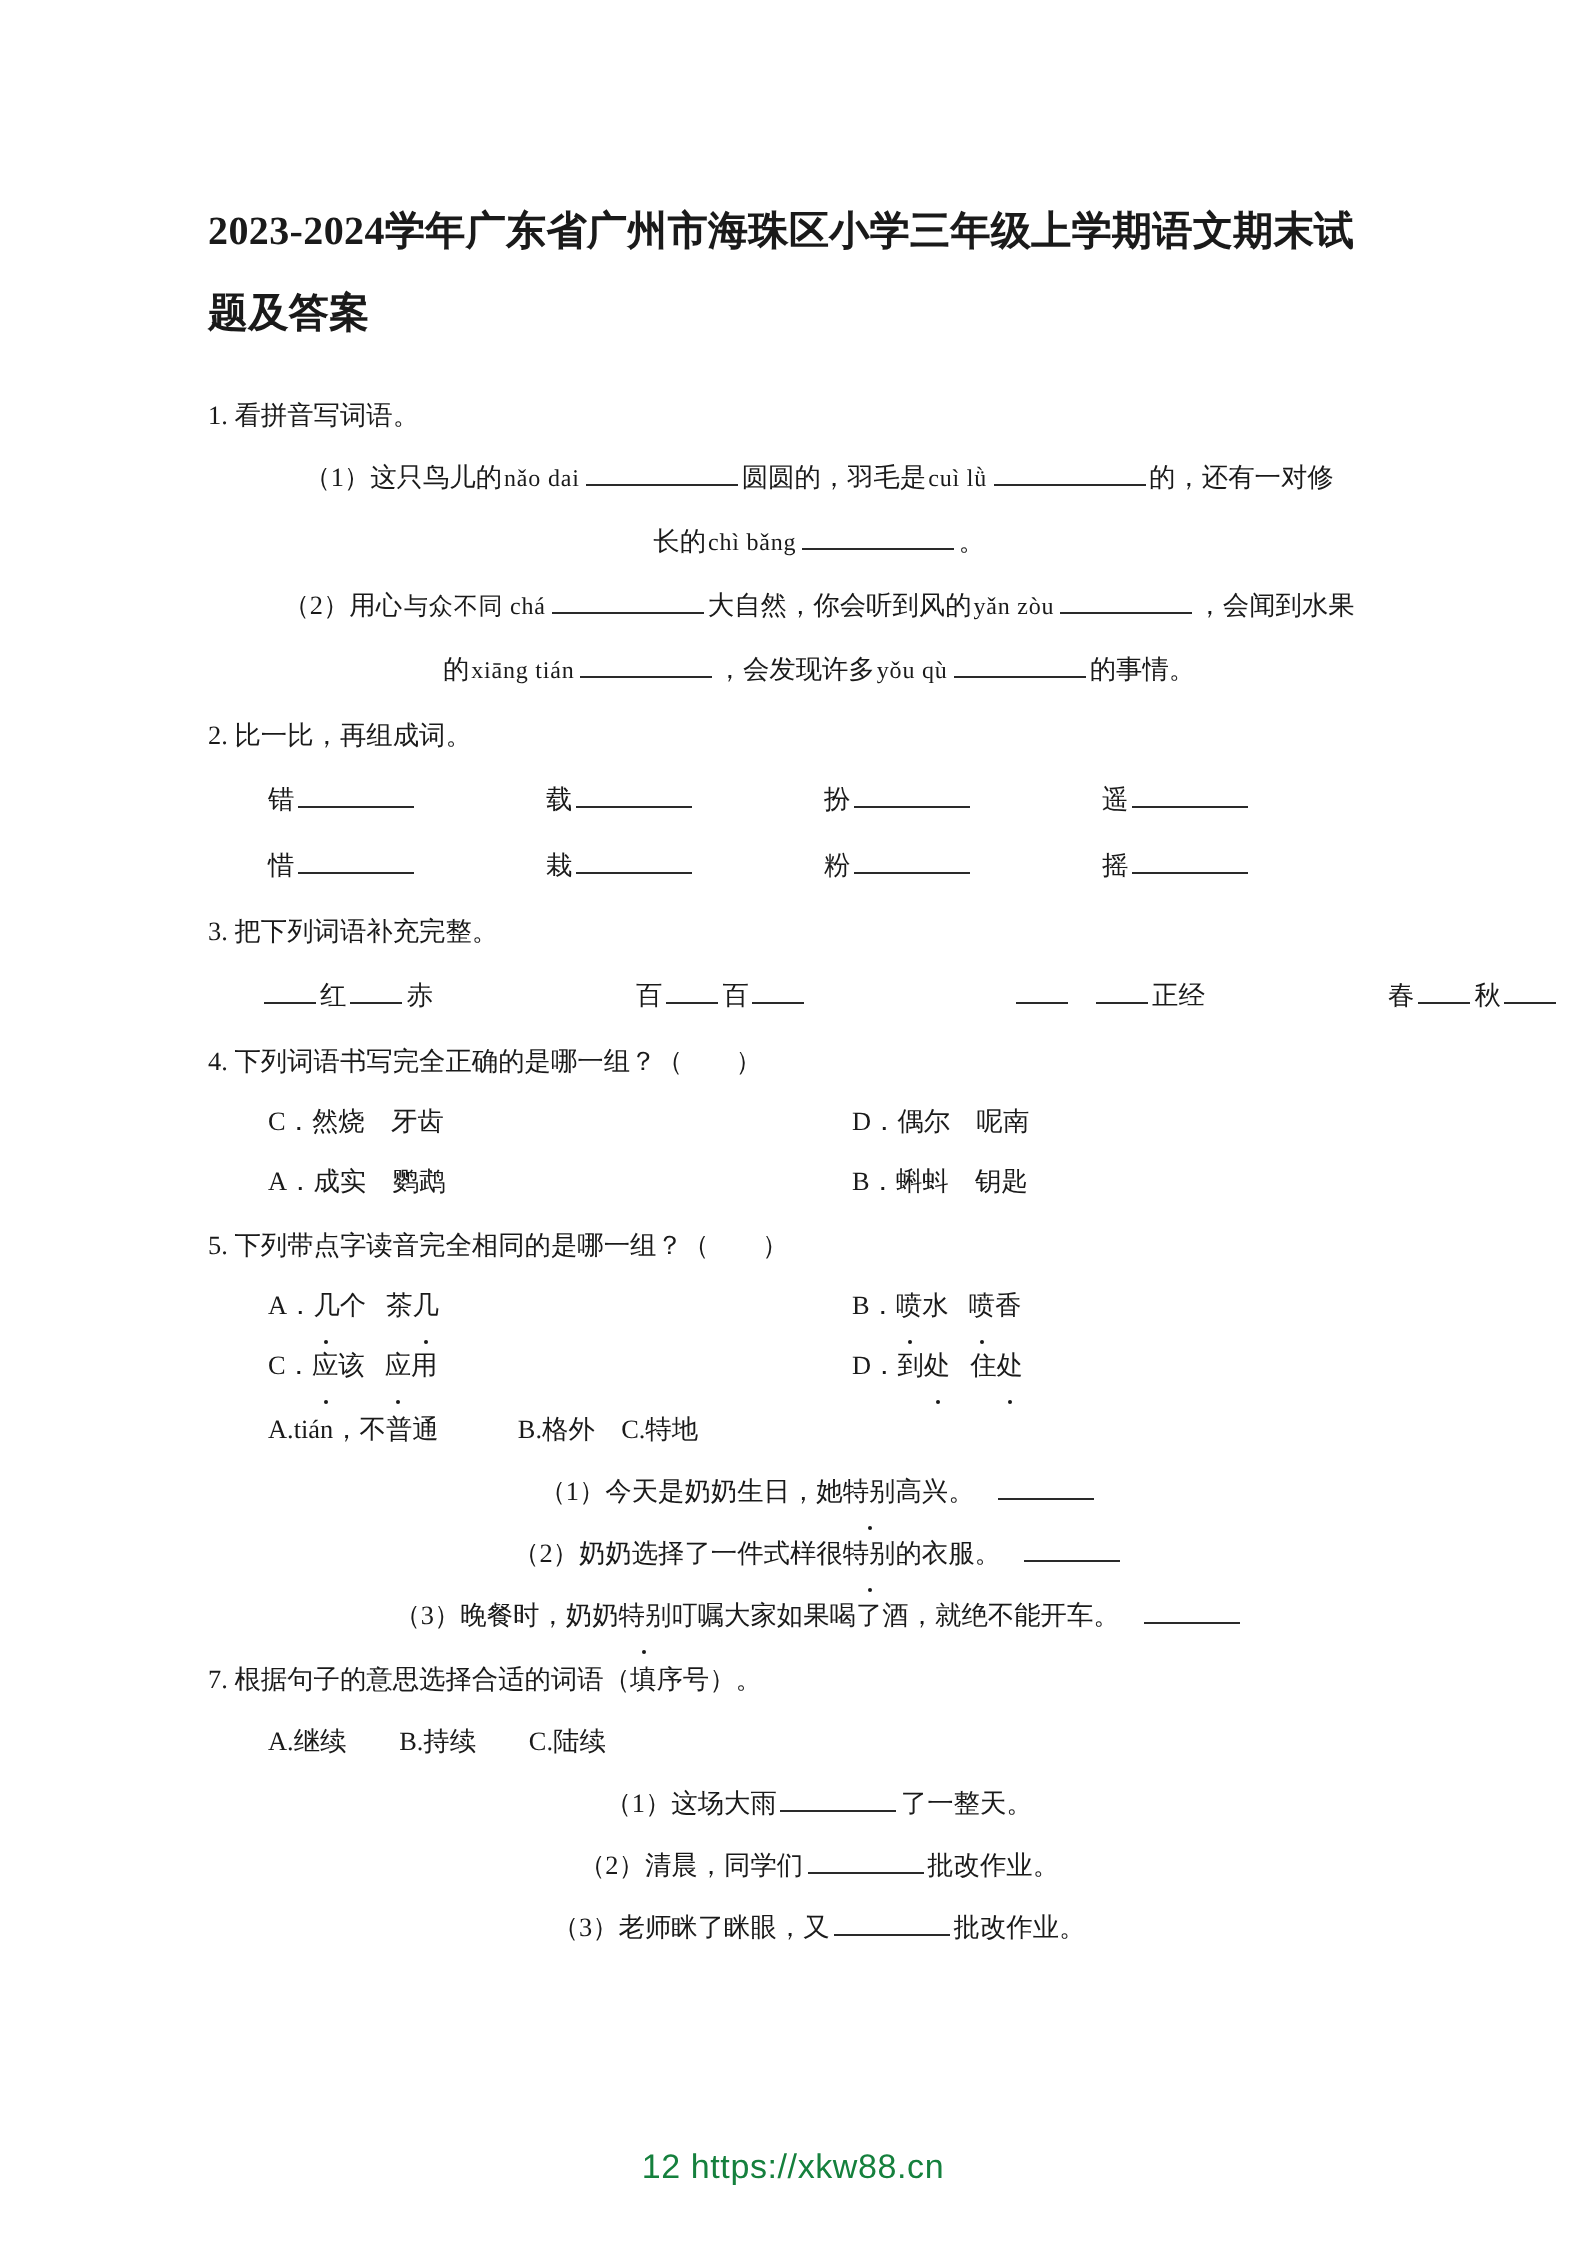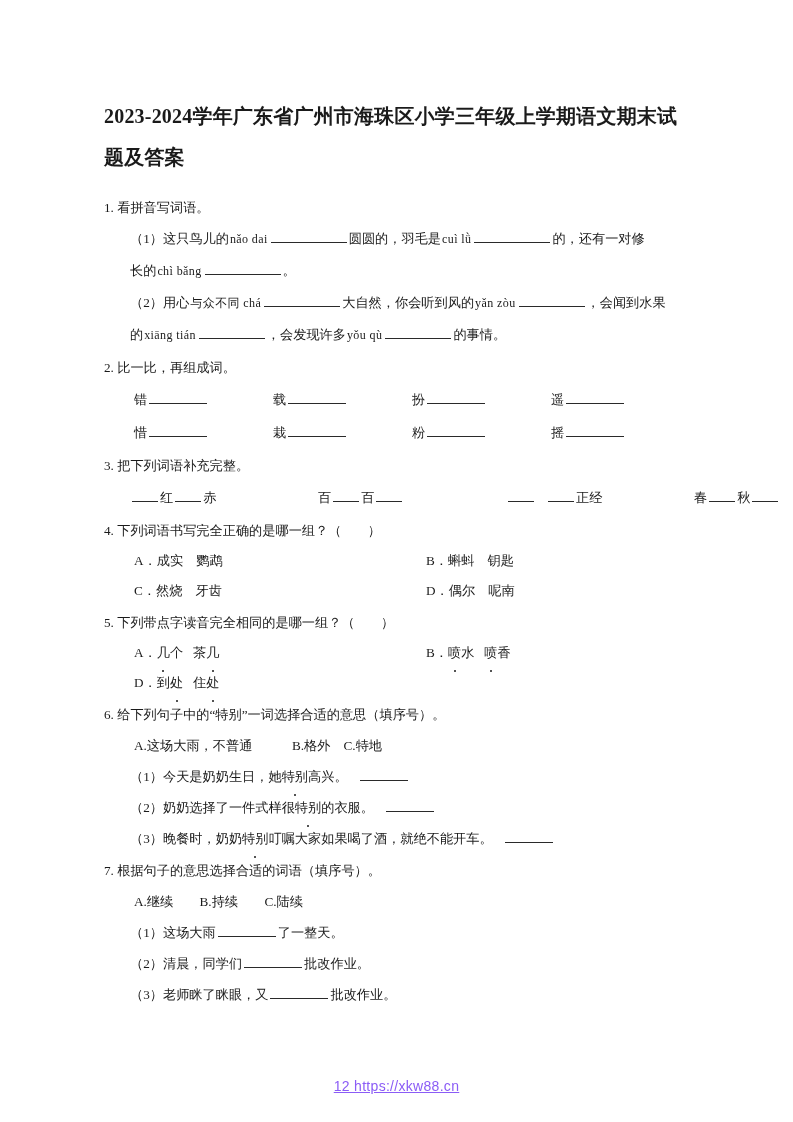--- a/index.html
+++ b/index.html
@@ -38,20 +38,21 @@
     font-size: 13.2px;
     line-height: 31px;
     white-space: nowrap;
   }
   .q-num {
     display: inline-block;
     font-family: "Liberation Serif", serif;
   }
   .indent1 {
     padding-left: 26px;
+    text-align: center;
   }
   .indent2 {
     padding-left: 30px;
   }
   .sub-line {
     font-size: 13.2px;
     line-height: 31px;
     white-space: nowrap;
   }
   .opt-row {
@@ -121,24 +122,23 @@
     border-radius: 50%;
     background: #1a1a1a;
   }
   .footer {
     position: absolute;
     left: 0;
     right: 0;
     bottom: 28px;
     text-align: center;
     font-family: "Liberation Sans", sans-serif;
-    font-size: 14px;
-    color: #8b5cf6;
+    font-size: 17px;
+    color: #15803d;
     letter-spacing: 0.3px;
-    text-decoration: underline;
   }
   .sp { display: inline-block; width: 10px; }
 </style>
 </head>
 <body>
 
 <div class="page">
 
   <h1 class="doc-title">2023-2024学年广东省广州市海珠区小学三年级上学期语文期末试题及答案</h1>
 
@@ -194,55 +194,54 @@
       <span class="idiom-cell"><span>春</span><span class="blank b-xs"></span><span>秋</span><span class="blank b-xs"></span></span>
     </div>
   </div>
 
   <div class="q-block">
     <div class="q-stem">
       <span class="q-num">4.</span>
       <span>下列词语书写完全正确的是哪一组？（　　）</span>
     </div>
     <div class="opt-row">
+      <span class="opt-col"><span>C．</span><span>然烧　牙齿</span></span>
+      <span class="opt-col"><span>D．</span><span>偶尔　呢南</span></span>
+    </div>
+    <div class="opt-row">
       <span class="opt-col"><span>A．</span><span>成实　鹦鹉</span></span>
       <span class="opt-col"><span>B．</span><span>蝌蚪　钥匙</span></span>
     </div>
-    <div class="opt-row">
-      <span class="opt-col"><span>C．</span><span>然烧　牙齿</span></span>
-      <span class="opt-col"><span>D．</span><span>偶尔　呢南</span></span>
-    </div>
   </div>
 
   <div class="q-block">
     <div class="q-stem">
       <span class="q-num">5.</span>
       <span>下列带点字读音完全相同的是哪一组？（　　）</span>
     </div>
     <div class="opt-row">
       <span class="opt-col">
         <span>A．</span><span class="dotted">几</span><span>个</span><span class="sp"></span><span>茶</span><span class="dotted">几</span>
       </span>
       <span class="opt-col">
         <span>B．</span><span class="dotted">喷</span><span>水</span><span class="sp"></span><span class="dotted">喷</span><span>香</span>
       </span>
     </div>
     <div class="opt-row">
       <span class="opt-col">
+        <span>C．</span><span class="dotted">应</span><span>该</span><span class="sp"></span><span class="dotted">应</span><span>用</span>
+      </span>
+      <span class="opt-col">
         <span>D．</span><span>到</span><span class="dotted">处</span><span class="sp"></span><span>住</span><span class="dotted">处</span>
       </span>
     </div>
   </div>
 
   <div class="q-block">
-    <div class="q-stem">
-      <span class="q-num">6.</span>
-      <span>给下列句子中的“特别”一词选择合适的意思（填序号）。</span>
-    </div>
-    <div class="sub-line indent2">A.这场大雨，不普通　　　B.格外　C.特地</div>
+    <div class="sub-line indent2">A.tián，不普通　　　B.格外　C.特地</div>
     <div class="sub-line indent1">
       <span>（1）</span><span>今天是奶奶生日，她</span><span class="dotted">特别</span><span>高兴。</span><span class="sp"></span><span class="blank b-sm"></span>
     </div>
     <div class="sub-line indent1">
       <span>（2）</span><span>奶奶选择了一件式样很</span><span class="dotted">特别</span><span>的衣服。</span><span class="sp"></span><span class="blank b-sm"></span>
     </div>
     <div class="sub-line indent1">
       <span>（3）</span><span>晚餐时，奶奶</span><span class="dotted">特别</span><span>叮嘱大家如果喝了酒，就绝不能开车。</span><span class="sp"></span><span class="blank b-sm"></span>
     </div>
   </div>

